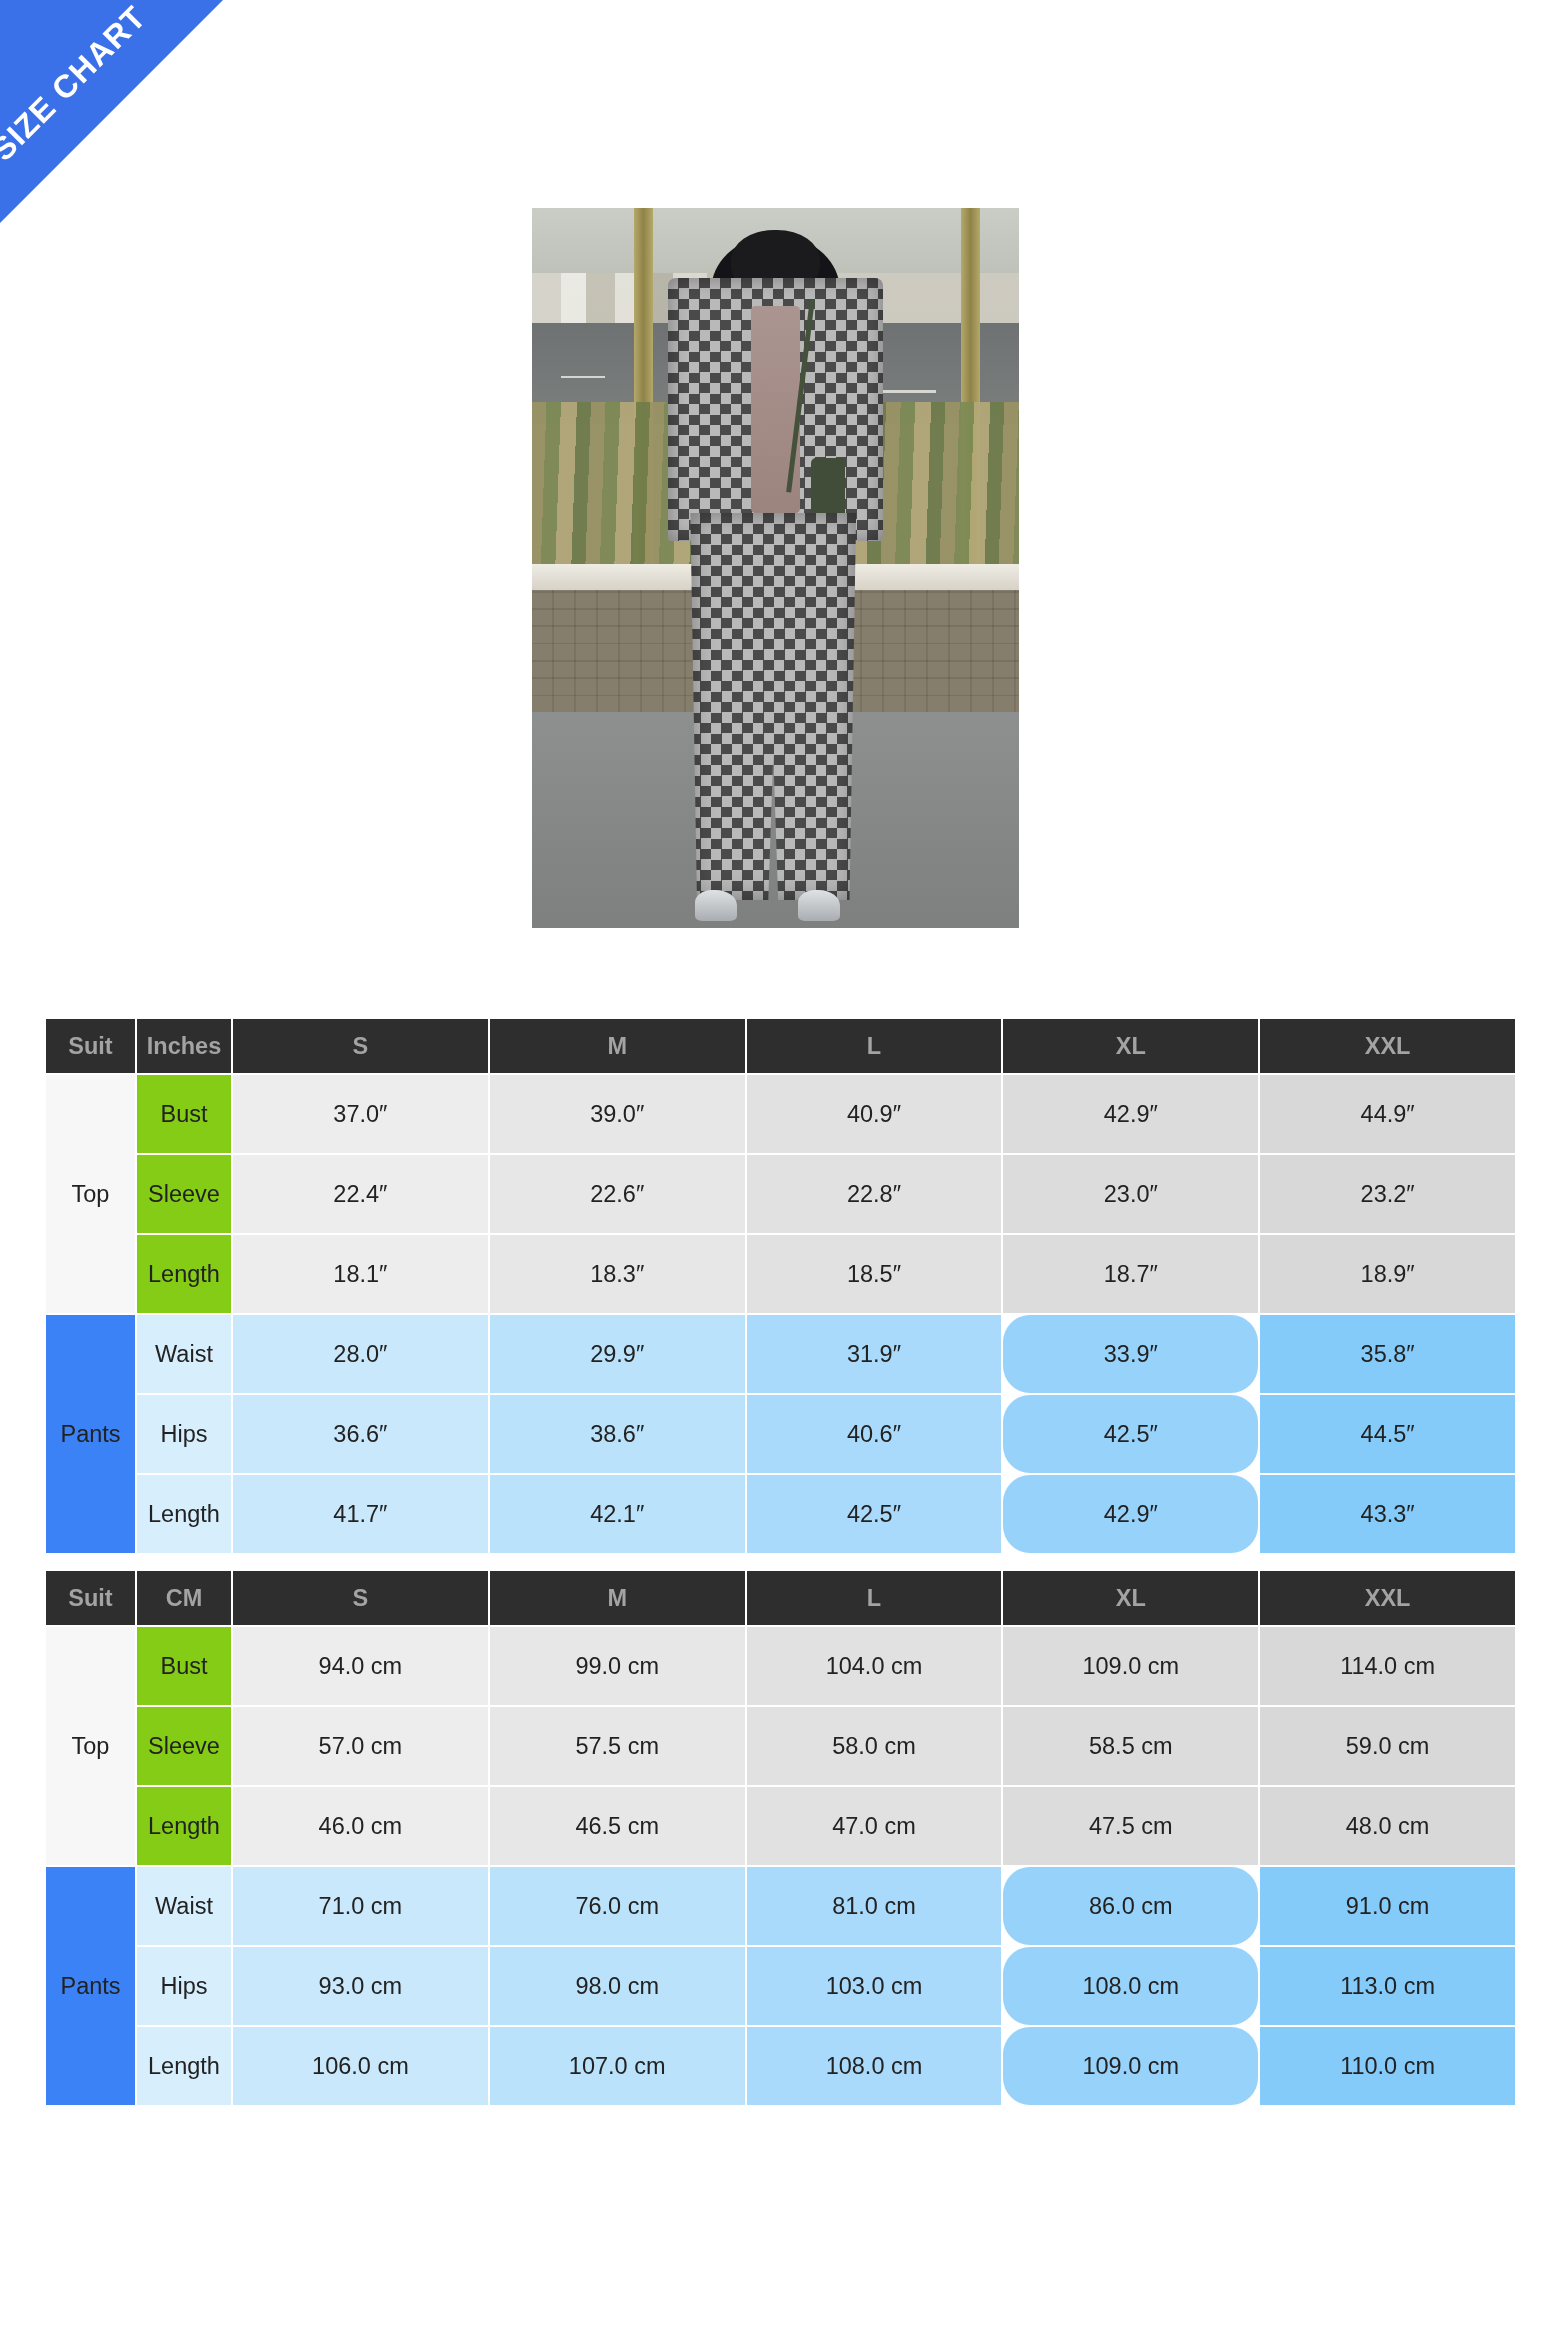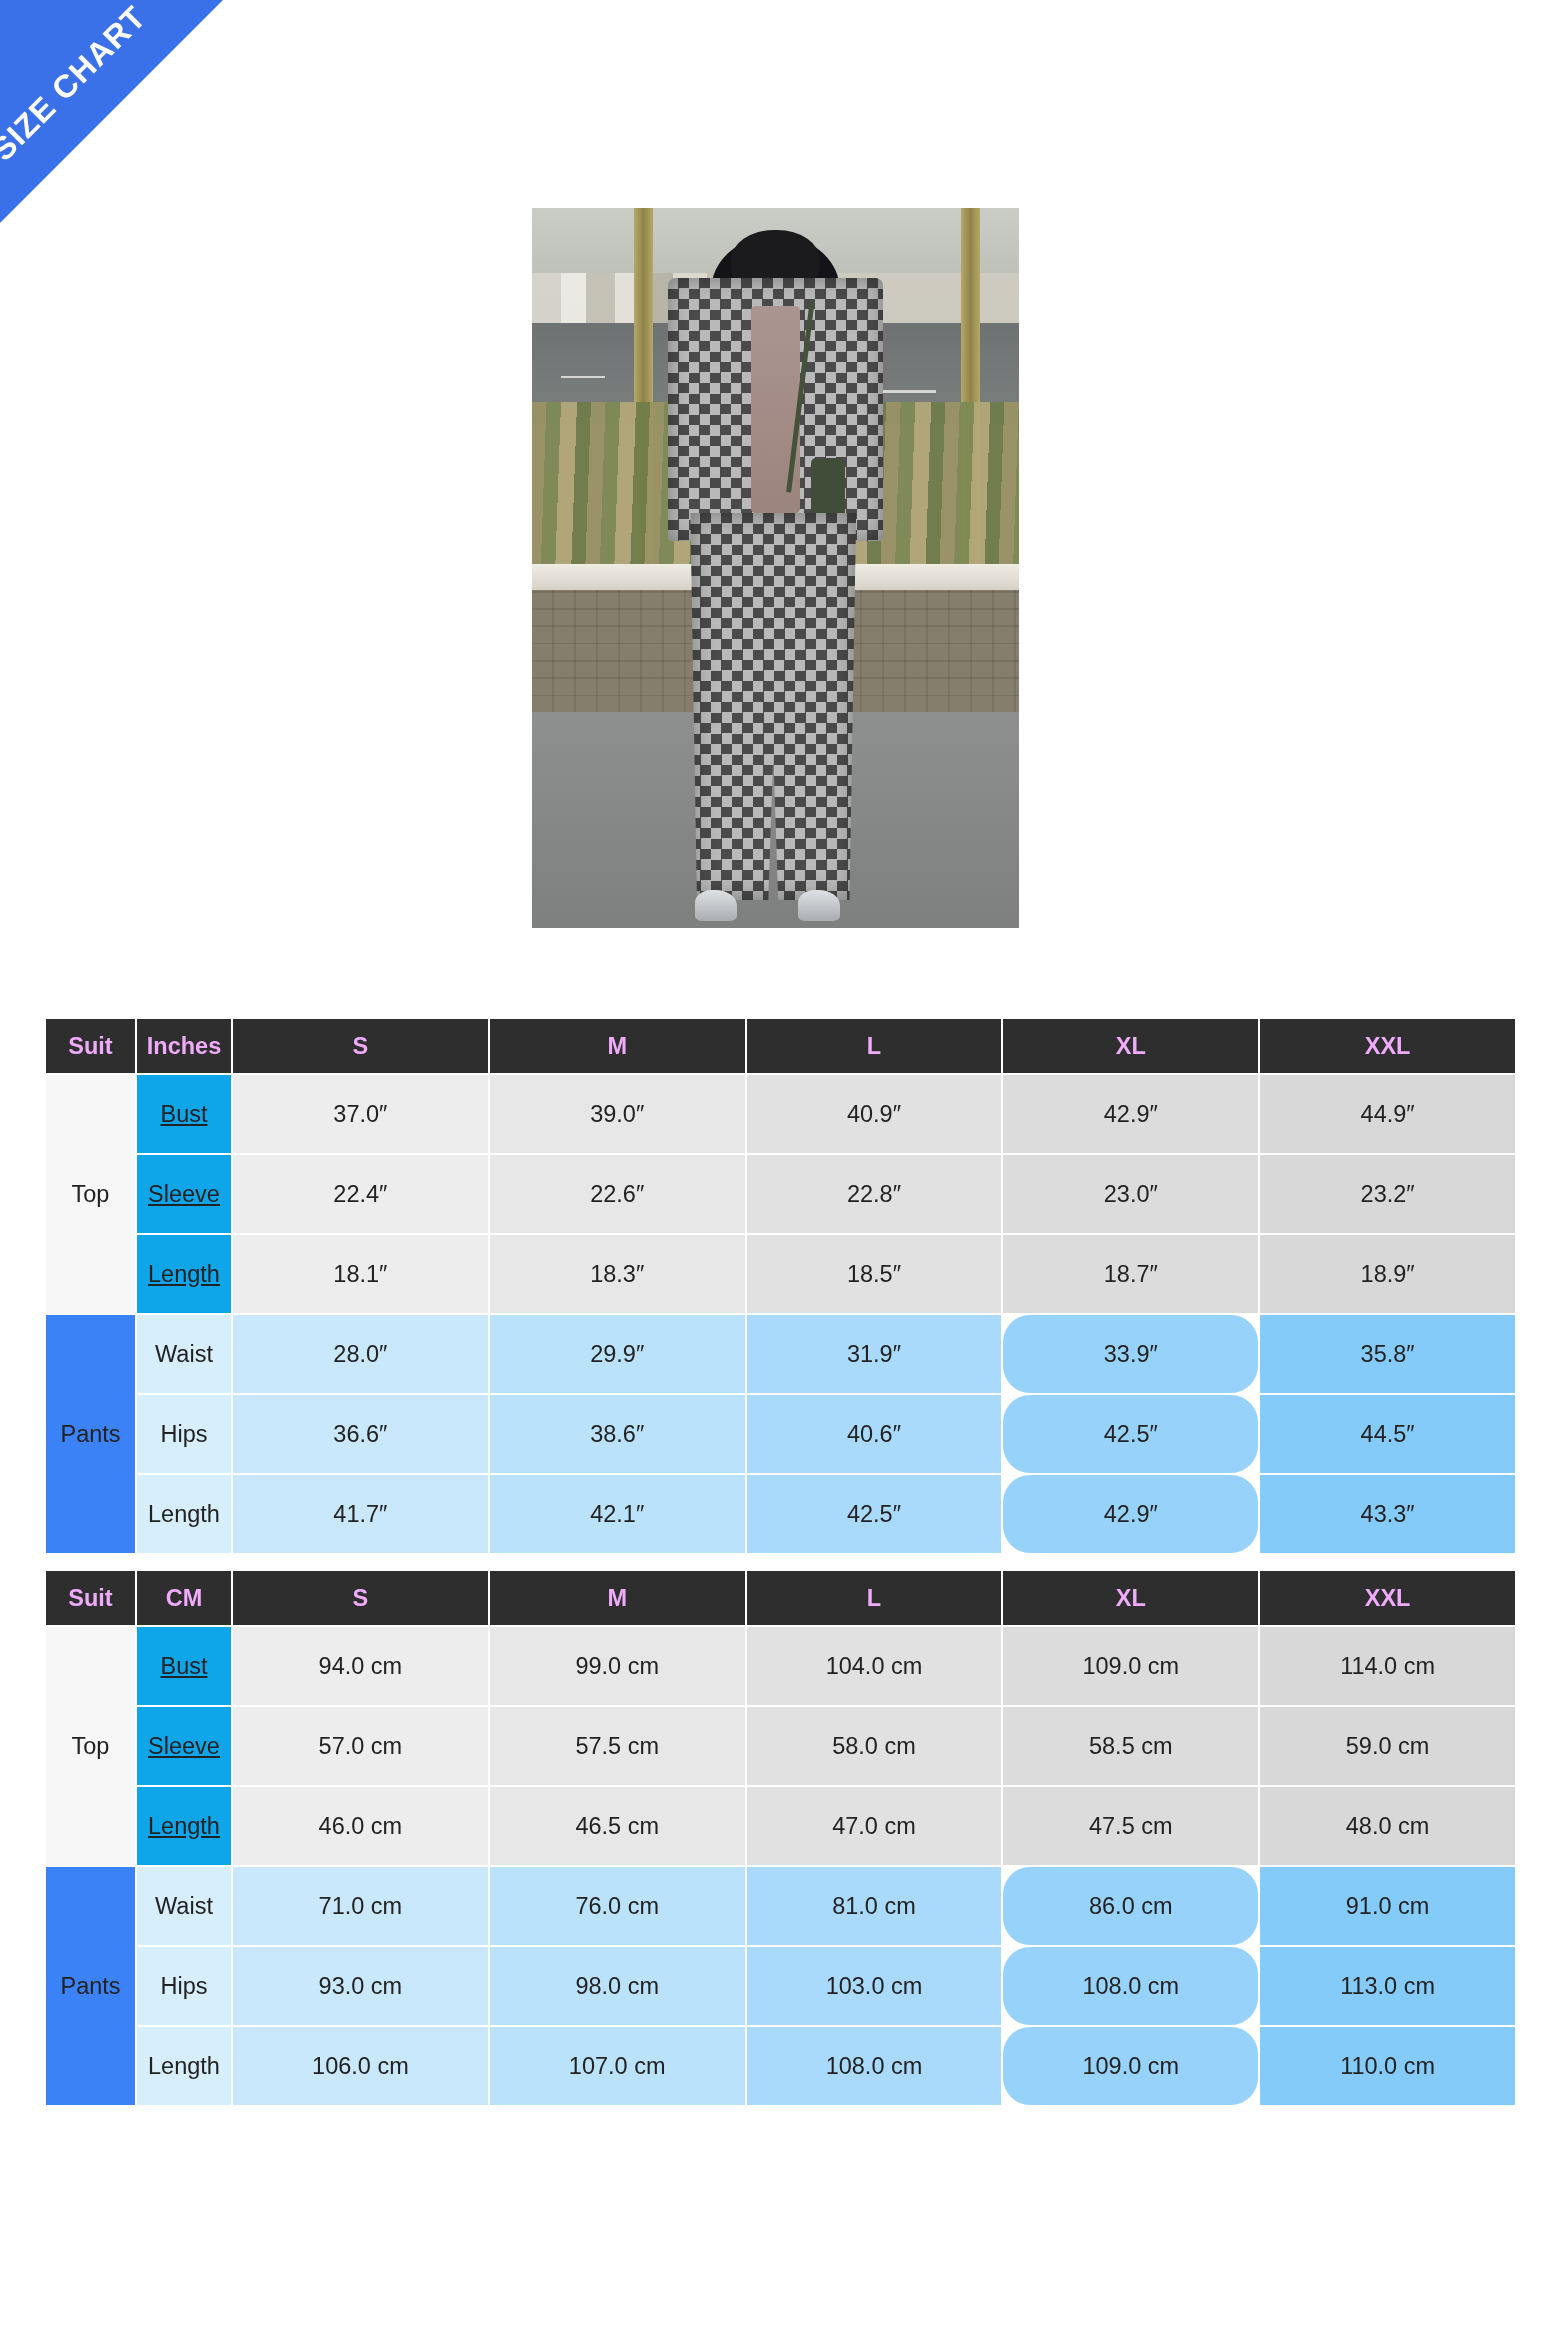--- a/index.html
+++ b/index.html
@@ -192,39 +192,39 @@
   .size-table th,
   .size-table td {
     text-align: center;
     vertical-align: middle;
     font-family: "Liberation Sans", sans-serif;
     border: 0;
   }
 
   .size-table thead th {
     background: #2e2e2e;
-    color: #f0abfc;
+    color: #a3a3a3;
     font-weight: bold;
     font-size: 23.5px;
     height: 54px;
   }
 
   .col-suit  { width: 89px; }
   .col-unit  { width: 94px; }
   .col-size  { width: auto; }
 
   .size-table tbody td {
     height: 78px;
     font-size: 23.5px;
     color: #222222;
   }
 
   
   .rowlabel-top  { background: #f7f7f7; }
-  .cell-top-0 { background: #0ea5e9; text-decoration: underline; }
+  .cell-top-0 { background: #84cc16; }
   .cell-top-1 { background: #ededed; }
   .cell-top-2 { background: #e7e7e7; margin-left: 22px; }
   .cell-top-3 { background: #e1e1e1; }
   .cell-top-4 { background: #dcdcdc; }
   .cell-top-5 { background: #d8d8d8; }
 
   
   .rowlabel-pants { background: #3b82f6; }
   .cell-pants-0 { background: #d7eefd; }
   .cell-pants-1 { background: #c9e8fc; }

